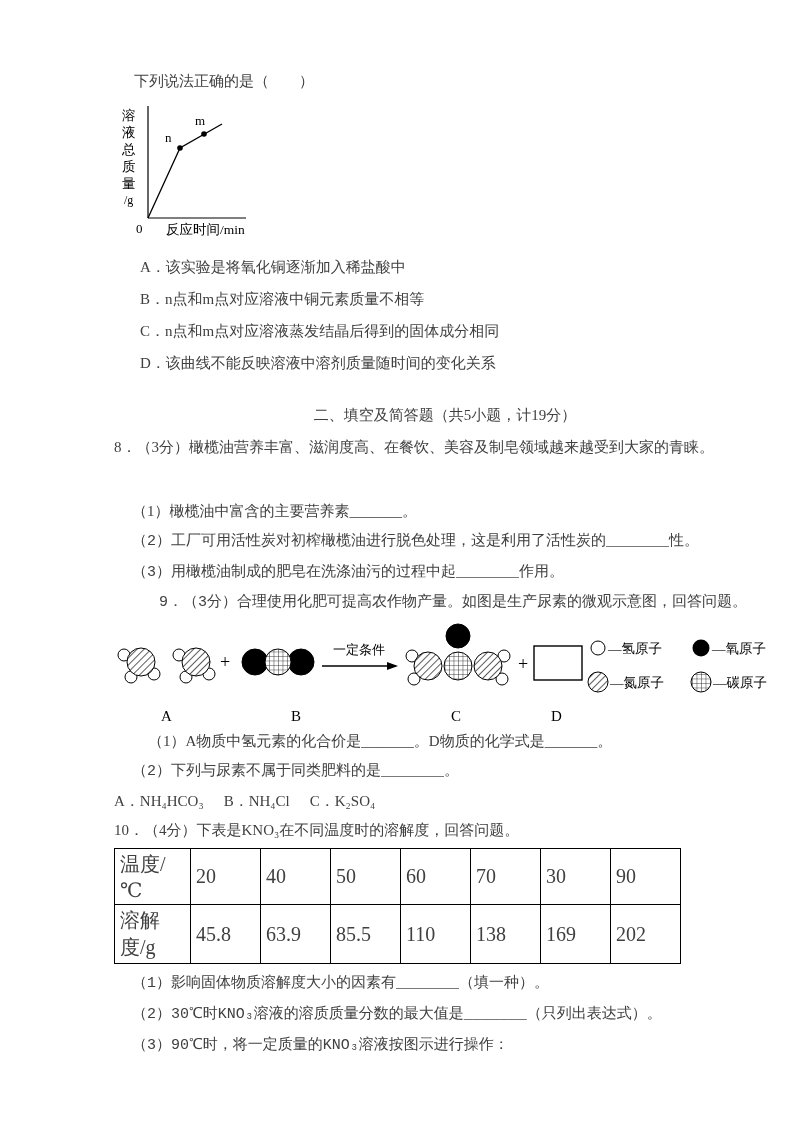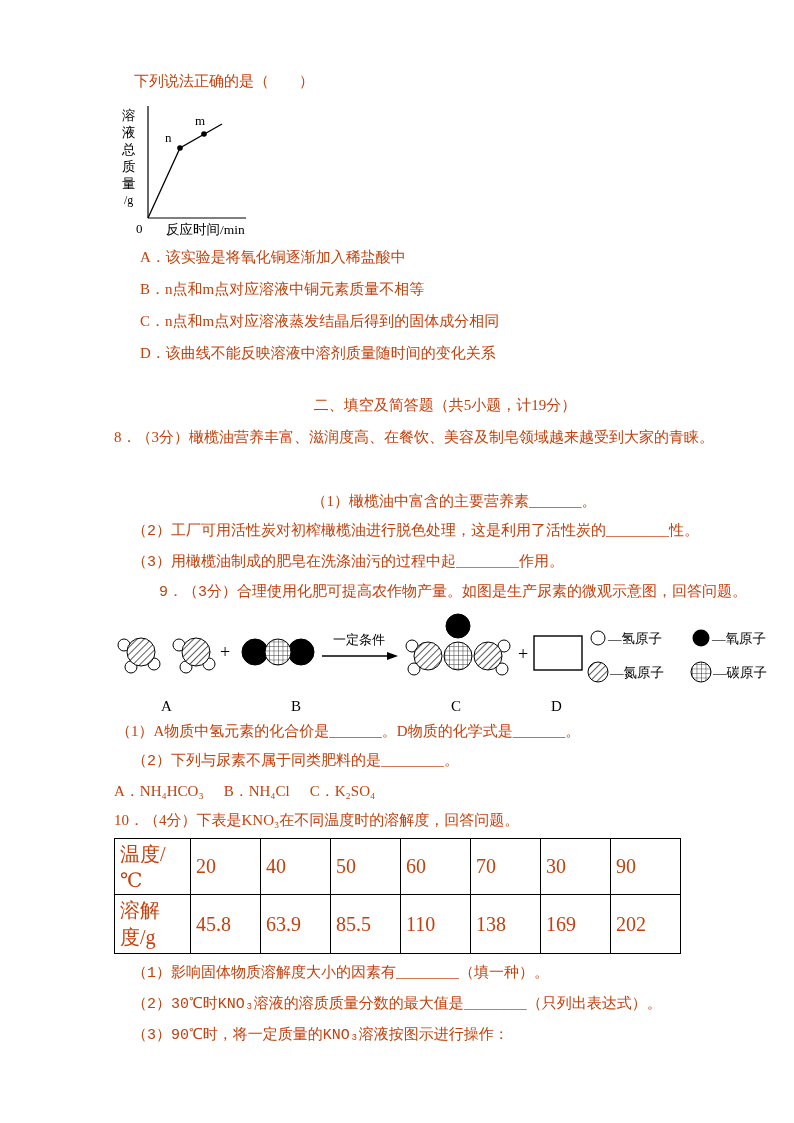--- a/index.html
+++ b/index.html
@@ -1,33 +1,33 @@
 <!DOCTYPE html>
 <html><head>
 <meta charset="utf-8">
 <style>
   * { margin:0; padding:0; box-sizing:border-box; }
   html,body { background:#fff; }
   .page {
-    width:794px; height:1123px; background:#fff; color:#c2410c;
+    width:794px; height:1123px; background:#fff; color:#404040;
     font-family:"Liberation Serif","DejaVu Serif",serif;
     font-size:15px; padding:70px 18px 0 114px; overflow:hidden; position:relative;
   }
   p { line-height:22px; }
   .q7-stem { margin-left:20px; }
   .graph-svg { display:block; margin:4px 0 0 -6px; }
-  .options { }
+  .options { margin-top:10px; }
   .options p { margin:0 0 10px 26px; }
   .section-title { margin-top:30px;text-align:center; }
   .q8-stem { margin-top:10px; }
-  .part-first { margin-top:42px; margin-left:18px;text-align:center; }
+  .part-first { margin-top:42px; margin-left:18px; }
   .part { margin-top:9px; margin-left:18px;font-family:Liberation Mono, monospace; }
   .q9-stem { margin-top:8px; }
   .diagram-svg { display:block; margin:6px 0 0 2px; }
-  .q9-part-first { margin-top:2px; margin-left:2px; }
+  .q9-part-first { margin-top:2px; margin-left:34px; }
   .choices { display:flex; gap:20px; margin-top:9px; }
   .q10-stem { margin-top:8px; }
   table.soltable { border-collapse:collapse; margin-top:7px; }
   table.soltable td {
     border:1px solid #000; height:35px; padding:2px 5px;
     font-size:20px; vertical-align:middle; text-align:left;
   }
   table.soltable td:first-child { width:76px; }
   table.soltable td { width:70px; }
   svg text { font-family:"Liberation Serif","DejaVu Serif",serif; }

